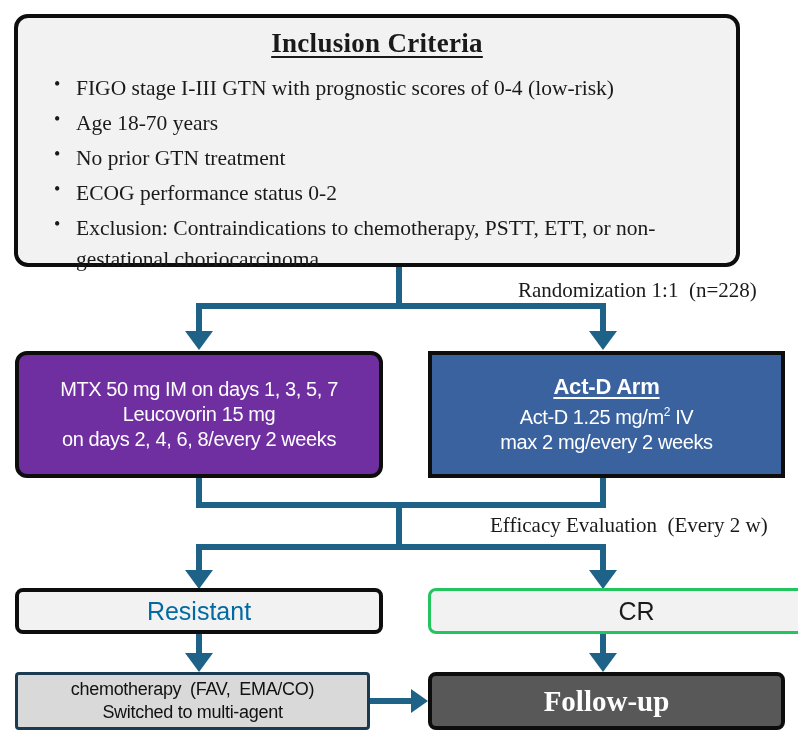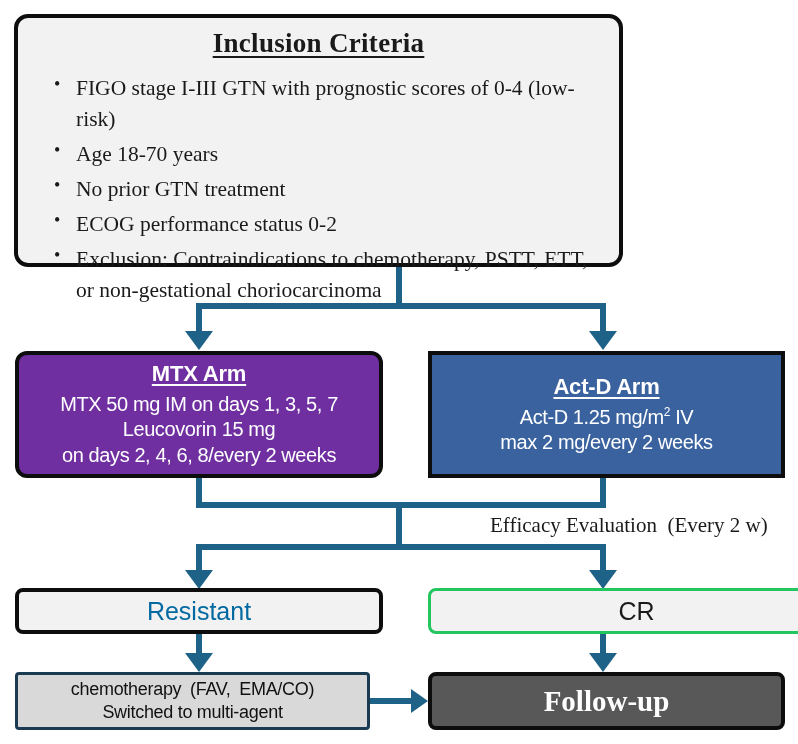--- a/index.html
+++ b/index.html
@@ -26,21 +26,21 @@
     flex-direction: column;
     align-items: center;
     justify-content: center;
     text-align: center;
   }
 
   
   #inclusion-box {
     left: 14px;
     top: 14px;
-    width: 609px;
+    width: 726px;
     height: 253px;
     background: #f2f2f2;
     border: 4px solid #0d0d0d;
     border-radius: 14px;
     align-items: stretch;
     justify-content: flex-start;
     padding: 10px 18px 8px 18px;
   }
   #inclusion-title {
     text-align: center;
@@ -220,23 +220,23 @@
   <div class="conn vline" style="left:396px; top:267px; height:36px;"></div>
 
   <div class="conn hline" style="left:196px; top:303px; width:410px;"></div>
 
   <div class="conn vline" style="left:196px; top:303px; height:28px;"></div>
   <div class="arrow-down" style="left:185px; top:331px;"></div>
 
   <div class="conn vline" style="left:600px; top:303px; height:28px;"></div>
   <div class="arrow-down" style="left:589px; top:331px;"></div>
 
+  <span class="conn-label" style="left:518px; top:278px;">Randomization 1:1 (n=228)</span>
 
   <div class="box" id="mtx-box">
-    <div class="arm-title">MTX Arm</div>
     <div class="arm-line">MTX 50 mg IM on days 1, 3, 5, 7</div>
     <div class="arm-line">Leucovorin 15 mg</div>
     <div class="arm-line">on days 2, 4, 6, 8/every 2 weeks</div>
   </div>
 
   <div class="box" id="actd-box">
     <div class="arm-title">Act-D Arm</div>
     <div class="arm-line"><span>Act-D 1.25 mg/m</span><sup>2</sup><span> IV</span></div>
     <div class="arm-line">max 2 mg/every 2 weeks</div>
   </div>

